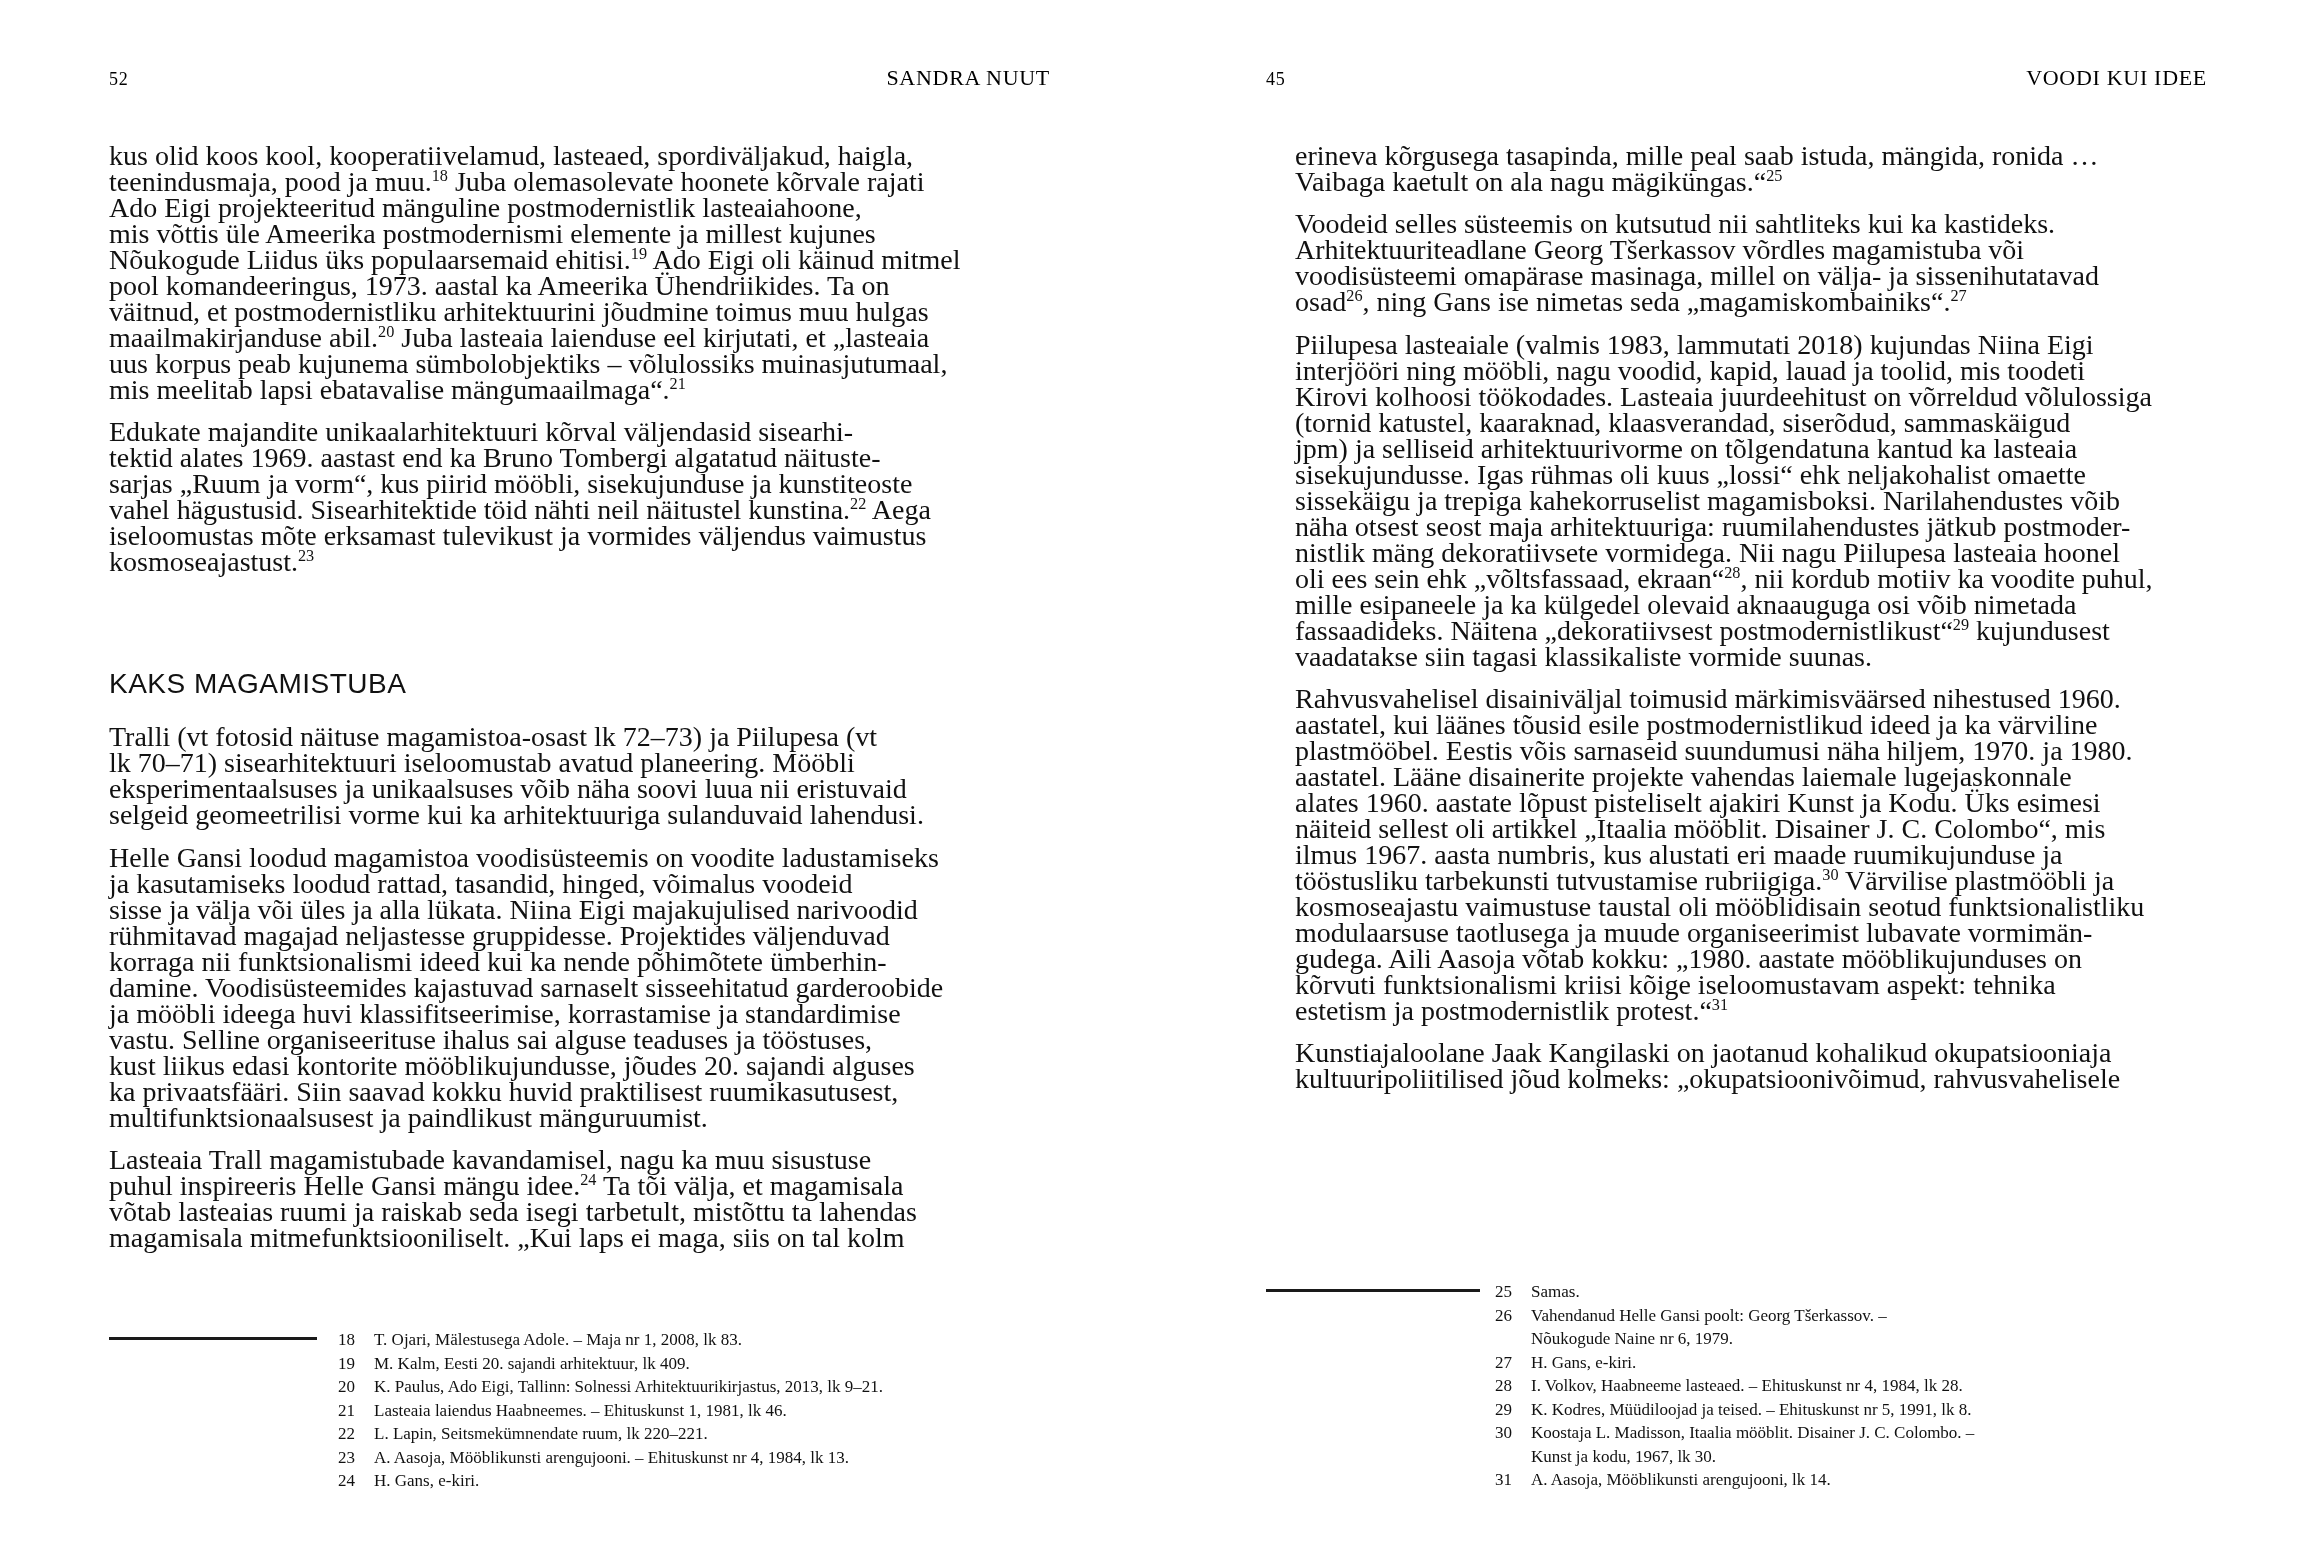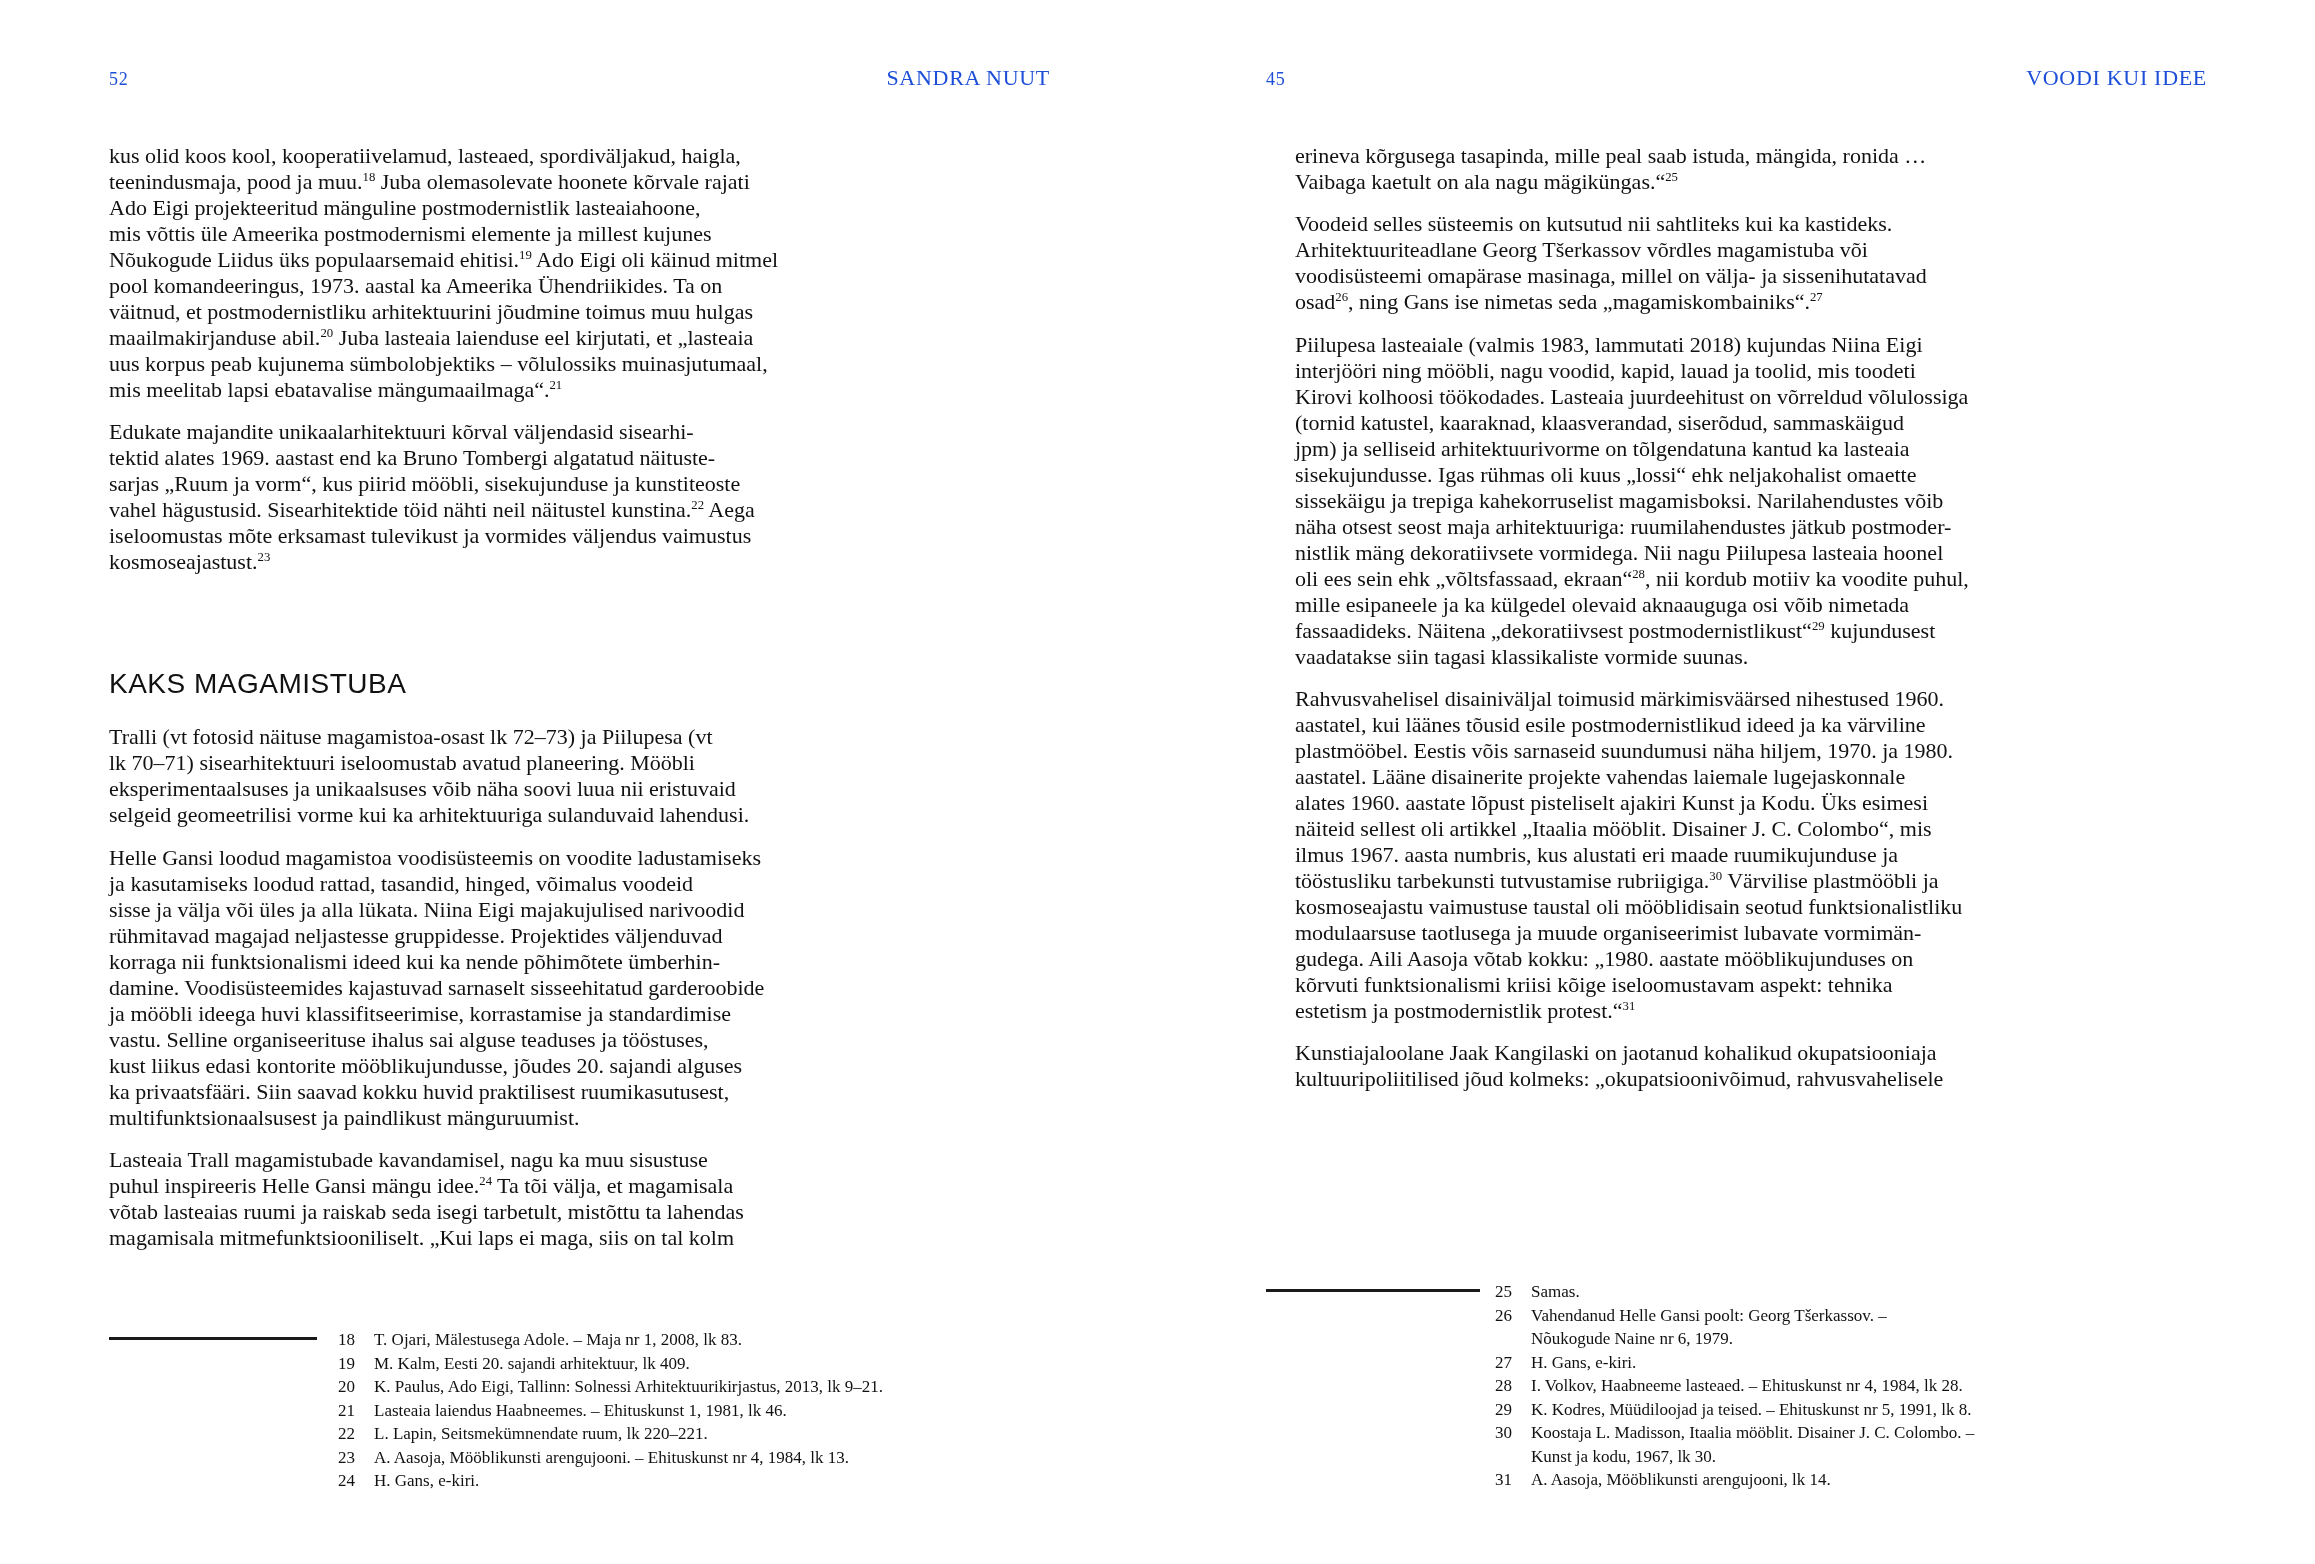--- a/index.html
+++ b/index.html
@@ -8,34 +8,34 @@
     width:2316px;height:1565px;
     background:#ffffff;
     font-family:"Liberation Serif", serif;
     color:#111111;
     overflow:hidden;
   }
   
   .runhead{
     position:absolute;top:65px;width:941px;
     display:flex;justify-content:space-between;align-items:baseline;
-    font-size:18px;letter-spacing:0.7px;color:#1d4ed8;
+    font-size:18px;letter-spacing:0.7px;color:#000000;
   }
   .runhead-left{left:109px;}
   .runhead-right{left:1266px;}
   .pagenum{font-size:18px;}
   .runtitle{font-size:22px;}
   
   .col{
     position:absolute;top:143px;width:832px;
   }
   .col-left{left:109px;}
   .col-right{left:1266px;margin-left:29px;}
   .paragraph{
-    font-size:22px;line-height:26px;
+    font-size:28px;line-height:26px;
     white-space:pre;margin:0 0 16.3px 0;color:#111111;
   }
   .paragraph sup, .fn-text sup{
     font-size:58%;vertical-align:super;line-height:0;
   }
   .section-heading{
     font-family:"Liberation Sans", sans-serif;
     font-size:28px;line-height:27px;letter-spacing:0.5px;
     color:#111111;
   }

